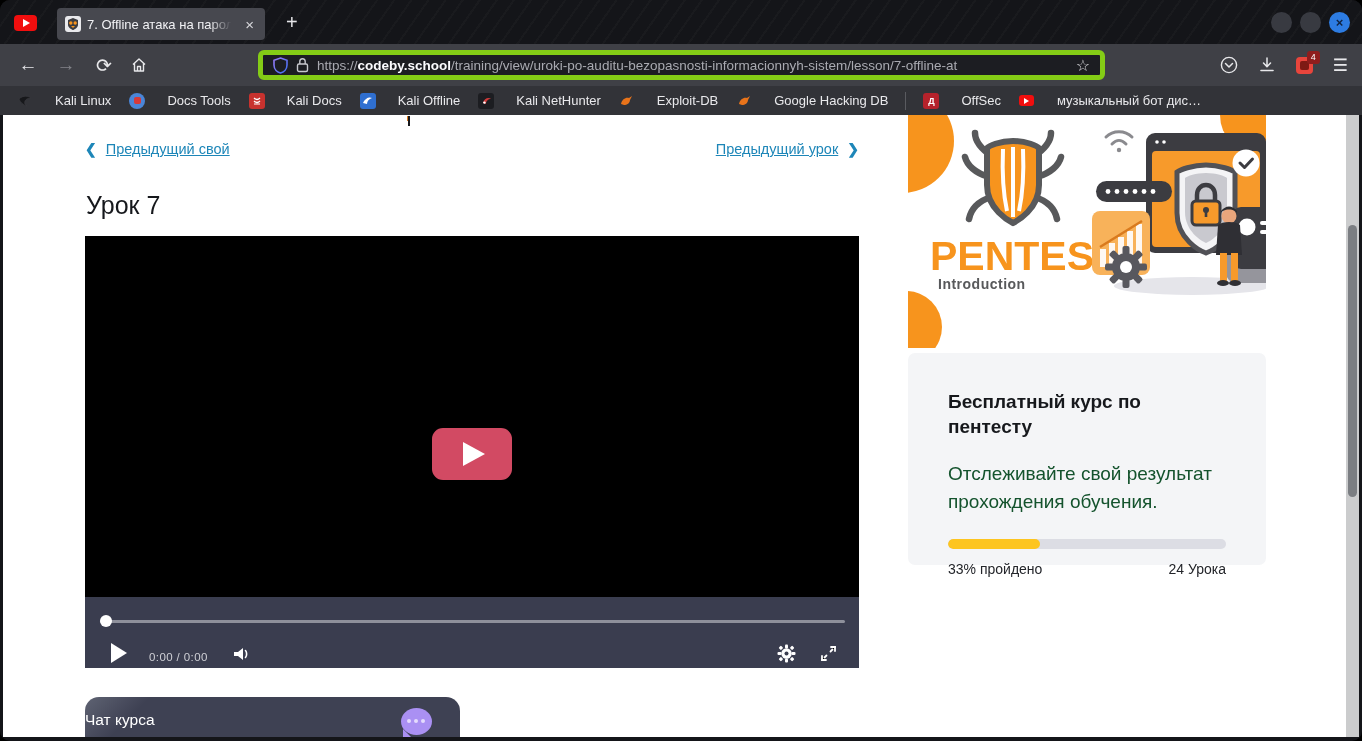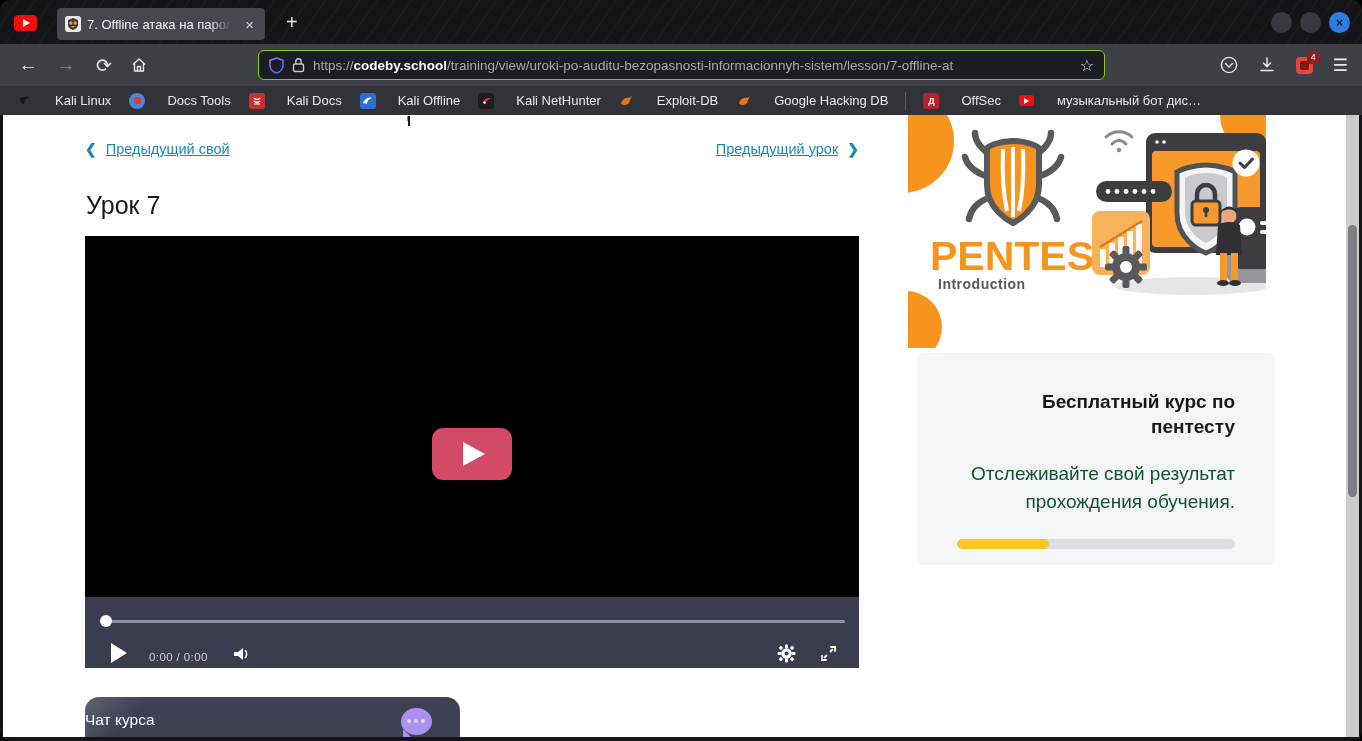--- a/index.html
+++ b/index.html
@@ -45,21 +45,21 @@
   
   .navbar {
     position:absolute; left:0; top:44px; width:100%; height:42px;
     background:#3f4046; display:flex; align-items:center;
   }
   .nav-icons { display:flex; align-items:center; gap:14px; padding-left:16px; color:#e8e8eb; }
   .nav-ic { font-size:19px; cursor:pointer; width:24px; text-align:center; }
   .nav-ic.dim { color:#84858b; }
   .urlbar {
     position:absolute; left:258px; top:6px; width:847px; height:30px;
-    background:#1c1d22; border:1px solid #84cc16; border-radius:6px;
+    background:#1c1d22; border:5px solid #84cc16; border-radius:6px;
     display:flex; align-items:center; padding:0 10px; gap:8px;
   }
   .url-text {
     flex:1; font-size:13.5px; color:#a9aab1; white-space:nowrap; overflow:hidden;
     -webkit-mask-image:linear-gradient(to right, #000 94%, transparent 99.5%);
     mask-image:linear-gradient(to right, #000 94%, transparent 99.5%);
   }
   .url-domain { color:#fbfbfe; font-weight:bold; }
   .url-star { color:#dcdce0; font-size:16px; cursor:pointer; }
   .toolbar-right { position:absolute; right:14px; top:0; height:42px; display:flex; align-items:center; gap:20px; }
@@ -134,22 +134,22 @@
     width:9px; height:9px; background:#aa90f3;
     clip-path:polygon(0 100%, 100% 0, 100% 100%); transform:scaleX(-1);
   }
   .chat-dots { position:absolute; left:6px; top:11px; display:flex; gap:3px; }
   .chat-dots i { width:4px; height:4px; border-radius:50%; background:#e4dbfd; }
 
   
   .sidebar { position:absolute; left:905px; top:0; width:358px; }
   .banner { position:relative; width:358px; height:233px; background:#fff; overflow:hidden; }
   .course-card {
-    position:absolute; left:9px; top:238px; width:358px; height:212px;
-    background:#f4f5f7; border-radius:7px; padding:36px 40px 0 40px;text-align:right;
+    position:absolute; left:0; top:238px; width:358px; height:212px;
+    background:#f4f5f7; border-radius:7px; padding:36px 40px 0 40px;
   }
   .card-title { font-size:19px; font-weight:bold; color:#16181c; line-height:1.32; }
   .card-desc { margin-top:21px; font-size:19px; color:#14532d; line-height:1.45; }
   .progress-track { margin-top:24px; width:278px; height:10px; background:#dcdde4; border-radius:6px; overflow:hidden; }
   .progress-fill { height:100%; background:#fdc520; border-radius:6px; }
   .progress-labels { margin-top:12px; width:278px; display:flex; justify-content:space-between; font-size:14px; color:#23252a; }
 
   
   .scrollbar { position:absolute; right:3px; top:115px; width:13px; height:622px; background:#cbcccd; }
   .scroll-thumb { position:absolute; left:2px; top:110px; width:9px; height:272px; background:#7b7e82; border-radius:6px; cursor:grab; }
@@ -484,20 +484,24 @@
           </g>
         </svg>
       </div>
 
       <div class="course-card">
         <div class="card-title">Бесплатный курс по пентесту</div>
         <div class="card-desc">Отслеживайте свой результат прохождения обучения.</div>
         <div class="progress-track">
           <div class="progress-fill" style="width: 33%;"></div>
         </div>
+        <div class="progress-labels">
+          <span>33% пройдено</span>
+          <span>24 Урока</span>
+        </div>
       </div>
     </div>
   </div>
 
   <div class="scrollbar">
     <div class="scroll-thumb"></div>
   </div>
 
 </div>
 

